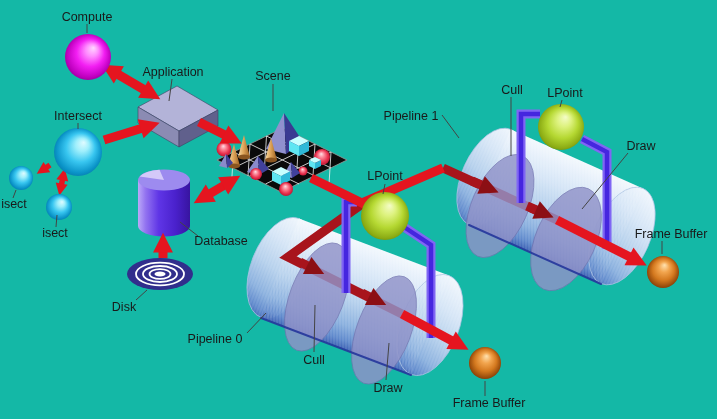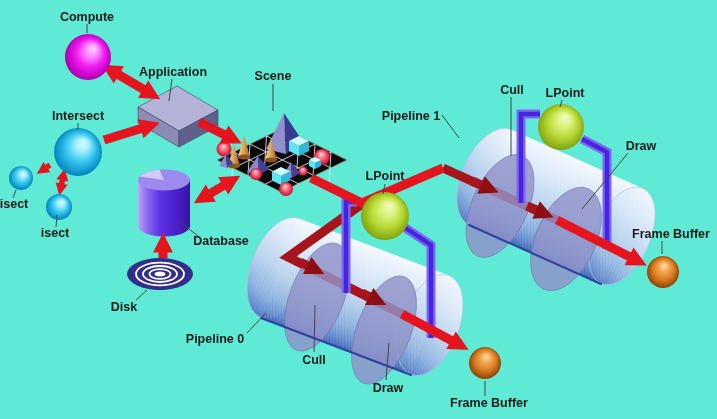--- a/index.html
+++ b/index.html
@@ -1,16 +1,16 @@
 <!DOCTYPE html>
 <html><head>
 <meta charset="utf-8">
 <style>
   html,body{margin:0;padding:0;background:#fff;}
-  .stage{position:relative;width:717px;height:419px;background:#5eead4;overflow:hidden;font-weight:bold;}
+  .stage{position:relative;width:717px;height:419px;background:#14b8a6;overflow:hidden;}
   svg{display:block;}
   text{font-family:"Liberation Sans","DejaVu Sans",sans-serif;font-size:12.5px;fill:#1a1a1a;}
 </style>
 </head>
 <body>
 
 <div class="stage">
 <svg width="717" height="419" viewBox="0 0 717 419">
   <defs>
     <radialGradient id="gMagenta" cx="50%" cy="50%" r="55%" fx="62%" fy="30%">

